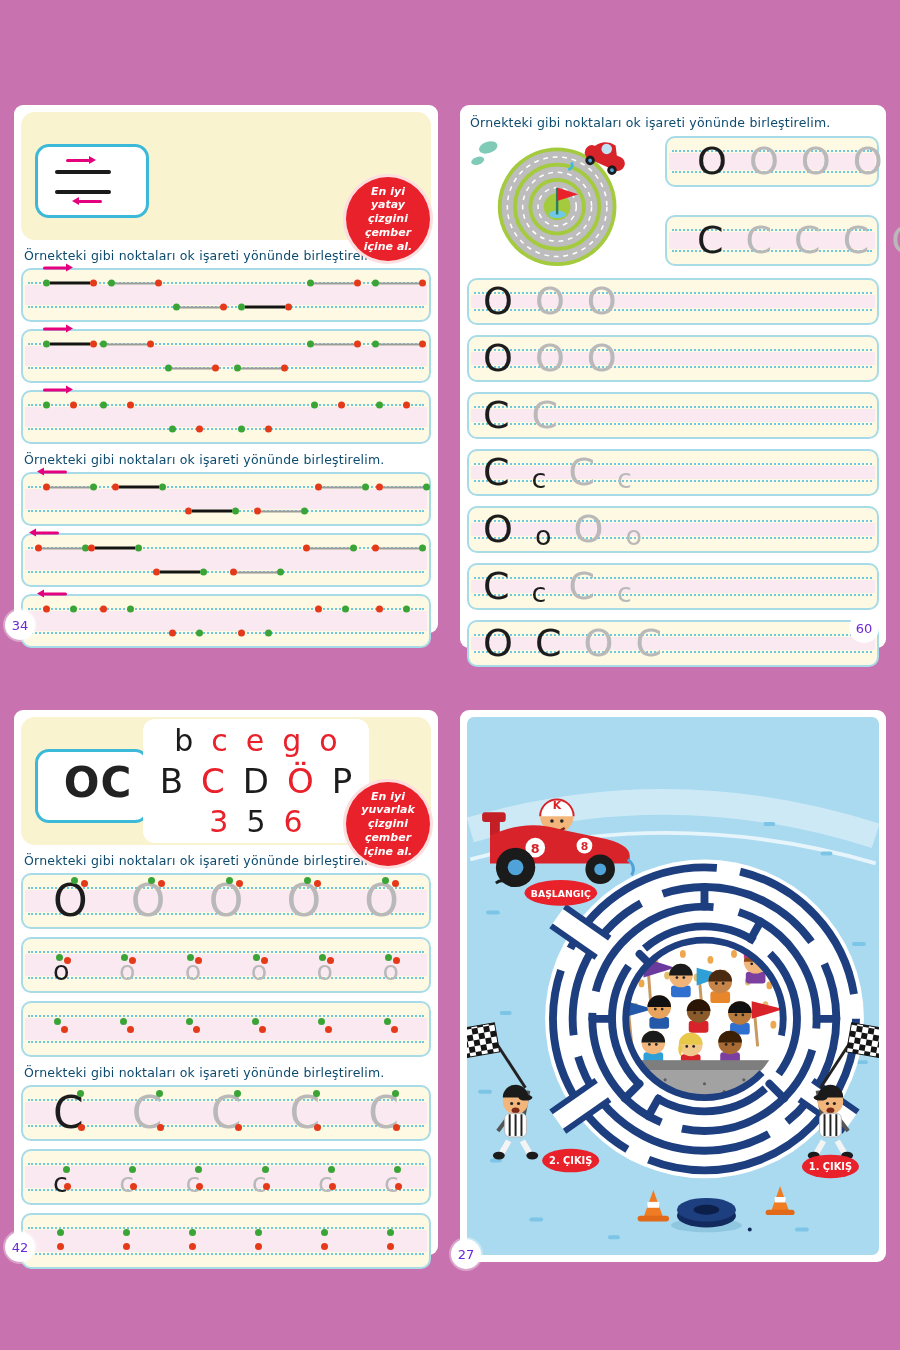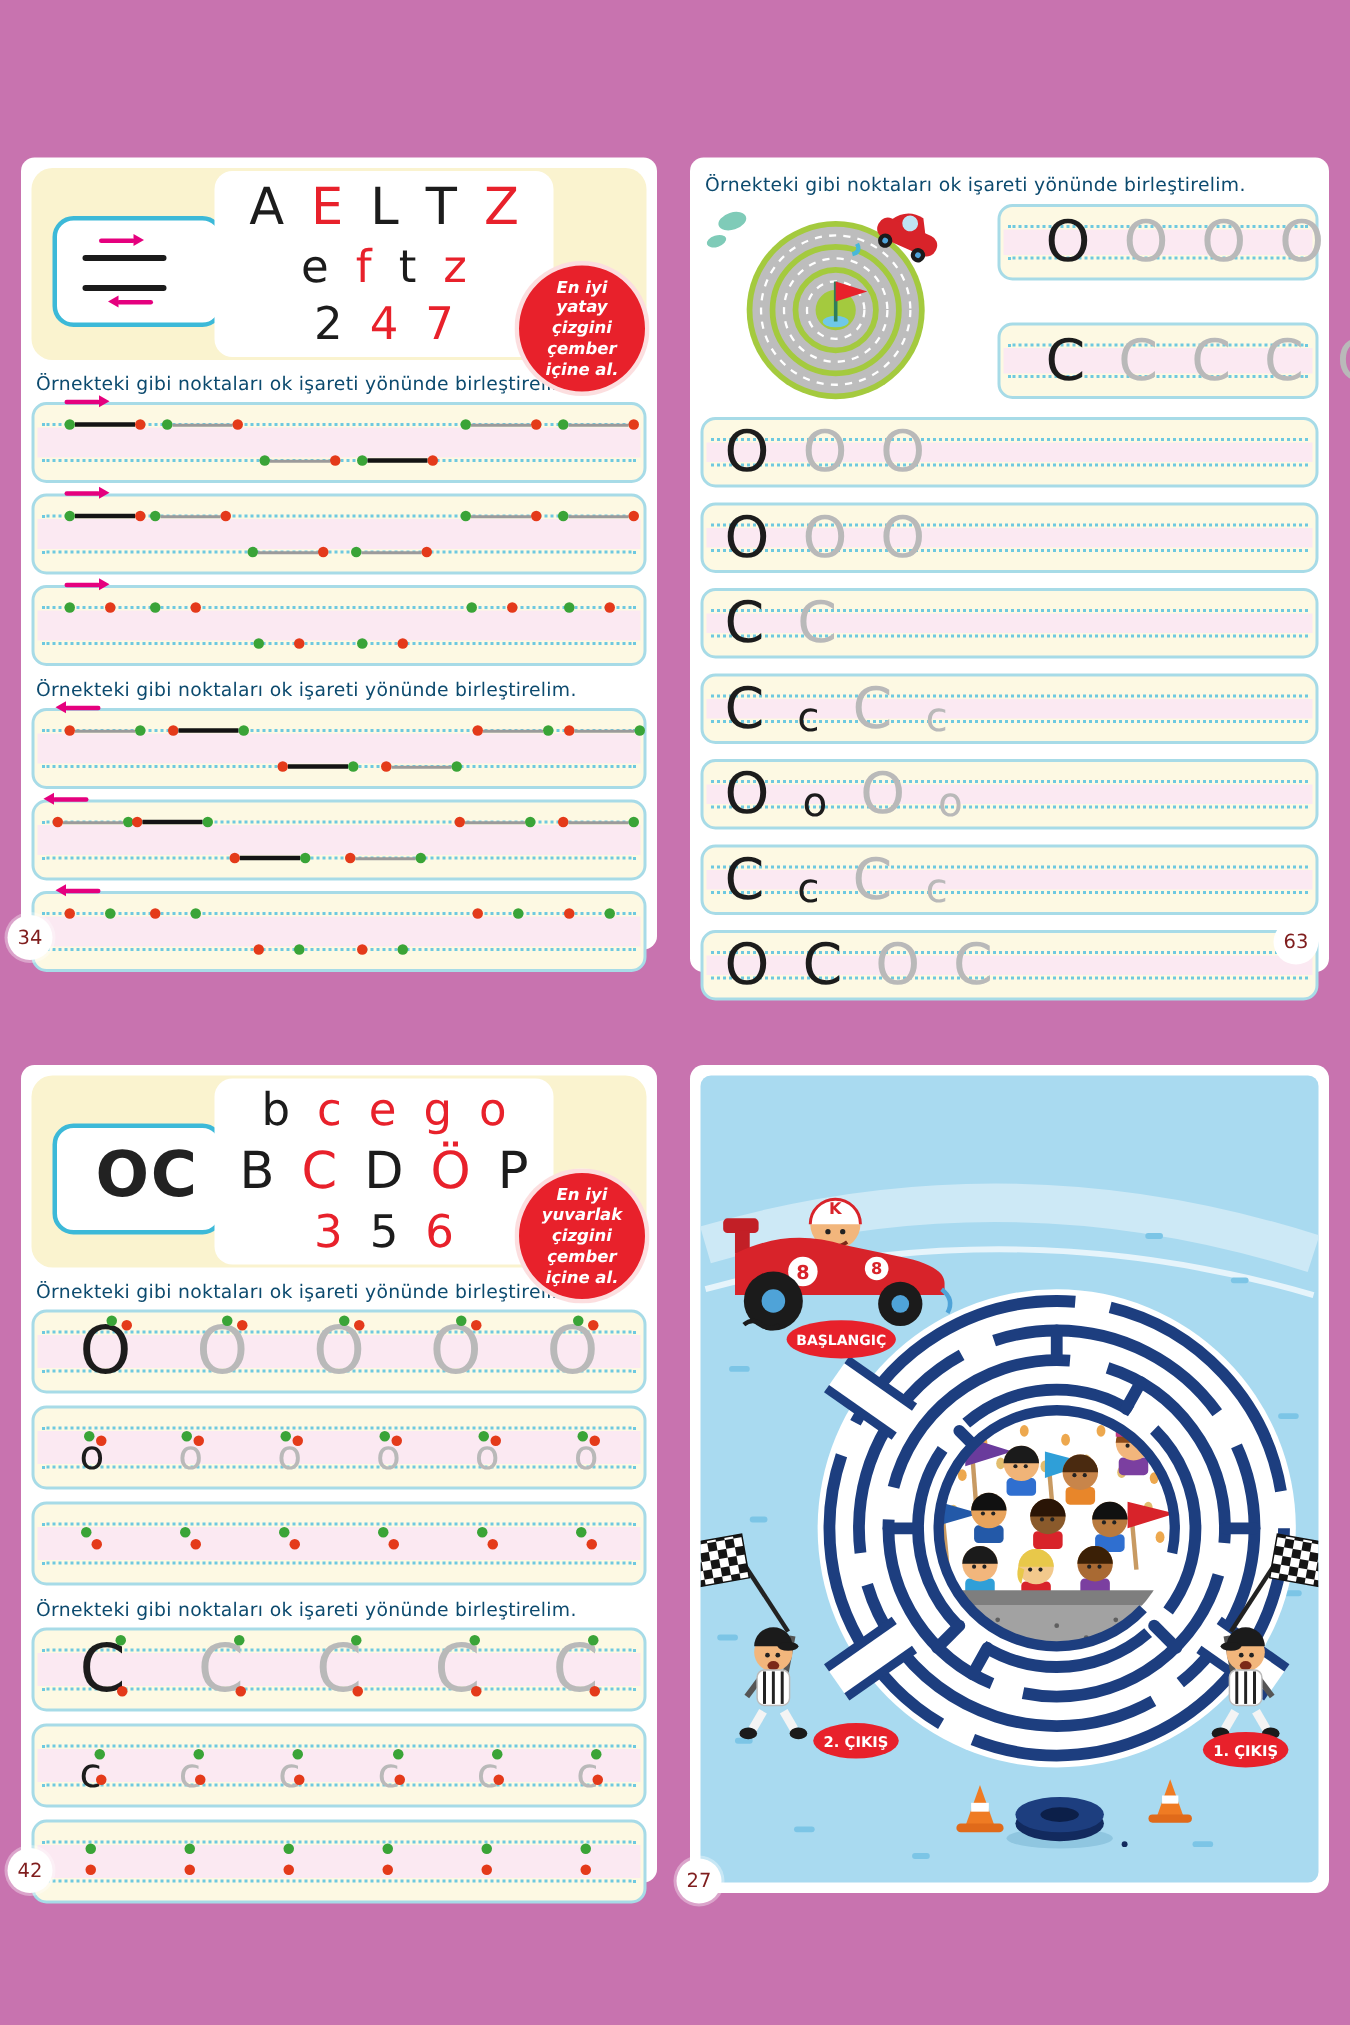--- a/index.html
+++ b/index.html
@@ -4,21 +4,21 @@
 <style>
   html,body{margin:0;padding:0;}
   body{font-family:"DejaVu Sans", sans-serif;}
   .board{position:relative;width:900px;height:1350px;background:var(--background);overflow:hidden;}
   .page{position:absolute;background:var(--page-bg);border-radius:9px;}
   .page34{left:14px;top:105px;width:424px;height:528px;}
   .page45{left:460px;top:105px;width:426px;height:543px;}
   .page42{left:14px;top:710px;width:424px;height:545px;}
   .page44{left:460px;top:710px;width:426px;height:552px;}
   .pagenum{position:absolute;width:30px;height:30px;background:#fff;border-radius:50%;
-    display:flex;align-items:center;justify-content:center;font-size:13px;color:#7f1d1d;z-index:5;
+    display:flex;align-items:center;justify-content:center;font-size:13px;color:#6d28d9;z-index:5;
     box-shadow:0 0 0 2px rgba(255,255,255,.35);}
   .pn-bl{left:-9px;bottom:-7px;}
   .pn-br{right:7px;bottom:5px;box-shadow:none;}
 
   
   .hband{position:relative;margin:7px;height:128px;background:var(--header-bg);border-radius:14px;}
   .exbox{position:absolute;left:14px;top:32px;width:96px;height:68px;background:#fff;
     border:3px solid #3cb9d8;border-radius:14px;padding-left:12px;}
   .exbar{position:absolute;width:56px;height:4px;background:#1b1b1b;border-radius:2px;}
   .exarrow,.sarrow{position:absolute;width:24px;height:3px;background:var(--arrow-magenta);border-radius:2px;}
@@ -94,25 +94,20 @@
 <div class="board">
 
   <section class="page page34">
     <div class="hband">
       <div class="exbox">
         <span class="exarrow ltr" style="top:12px;left:28px"></span>
         <span class="exbar" style="top:23px;left:17px"></span>
         <span class="exbar" style="top:43px;left:17px"></span>
         <span class="exarrow rtl" style="top:53px;left:40px"></span>
       </div>
-      <div class="lpanel">
-          <div class="lp-row" style="font-size: 34px;"><span class="c-black">A</span><span class="c-red">E</span><span class="c-black">L</span><span class="c-black">T</span><span class="c-red">Z</span></div>
-          <div class="lp-row" style="font-size: 30px;"><span class="c-black">e</span><span class="c-red">f</span><span class="c-black">t</span><span class="c-red">z</span></div>
-          <div class="lp-row" style="font-size: 30px;"><span class="c-black">2</span><span class="c-red">4</span><span class="c-red">7</span></div>
-        </div>
       <div class="badge">En iyi yatay çizgini çember içine al.</div>
     </div>
     <div class="content">
         <div class="instr">Örnekteki gibi noktaları ok işareti yönünde birleştirelim.</div>
         <div class="trow ">
           <div class="band"></div>
           <div class="dline top"></div>
           <div class="dline bot"></div>
           <div class="seg l0" style="left: 5%;">
             <span class="dot g"></span>
@@ -512,21 +507,21 @@
             </span>
             <span class="lcell">
               <span class="lchar ghost">O</span>
             </span>
             <span class="lcell">
               <span class="lchar ghost">C</span>
             </span>
           </div>
         </div>
       </div>
-    <div class="pagenum pn-br">63</div>
+    <div class="pagenum pn-br">60</div>
   </section>
 
   <section class="page page42">
     <div class="hband">
       <div class="exbox">
         <span class="exletters">OC</span>
       </div>
       <div class="lpanel">
           <div class="lp-row" style="font-size: 30px;"><span class="c-black">b</span><span class="c-red">c</span><span class="c-red">e</span><span class="c-red">g</span><span class="c-red">o</span></div>
           <div class="lp-row" style="font-size: 34px;"><span class="c-black">B</span><span class="c-red">C</span><span class="c-black">D</span><span class="c-red">Ö</span><span class="c-black">P</span></div>

